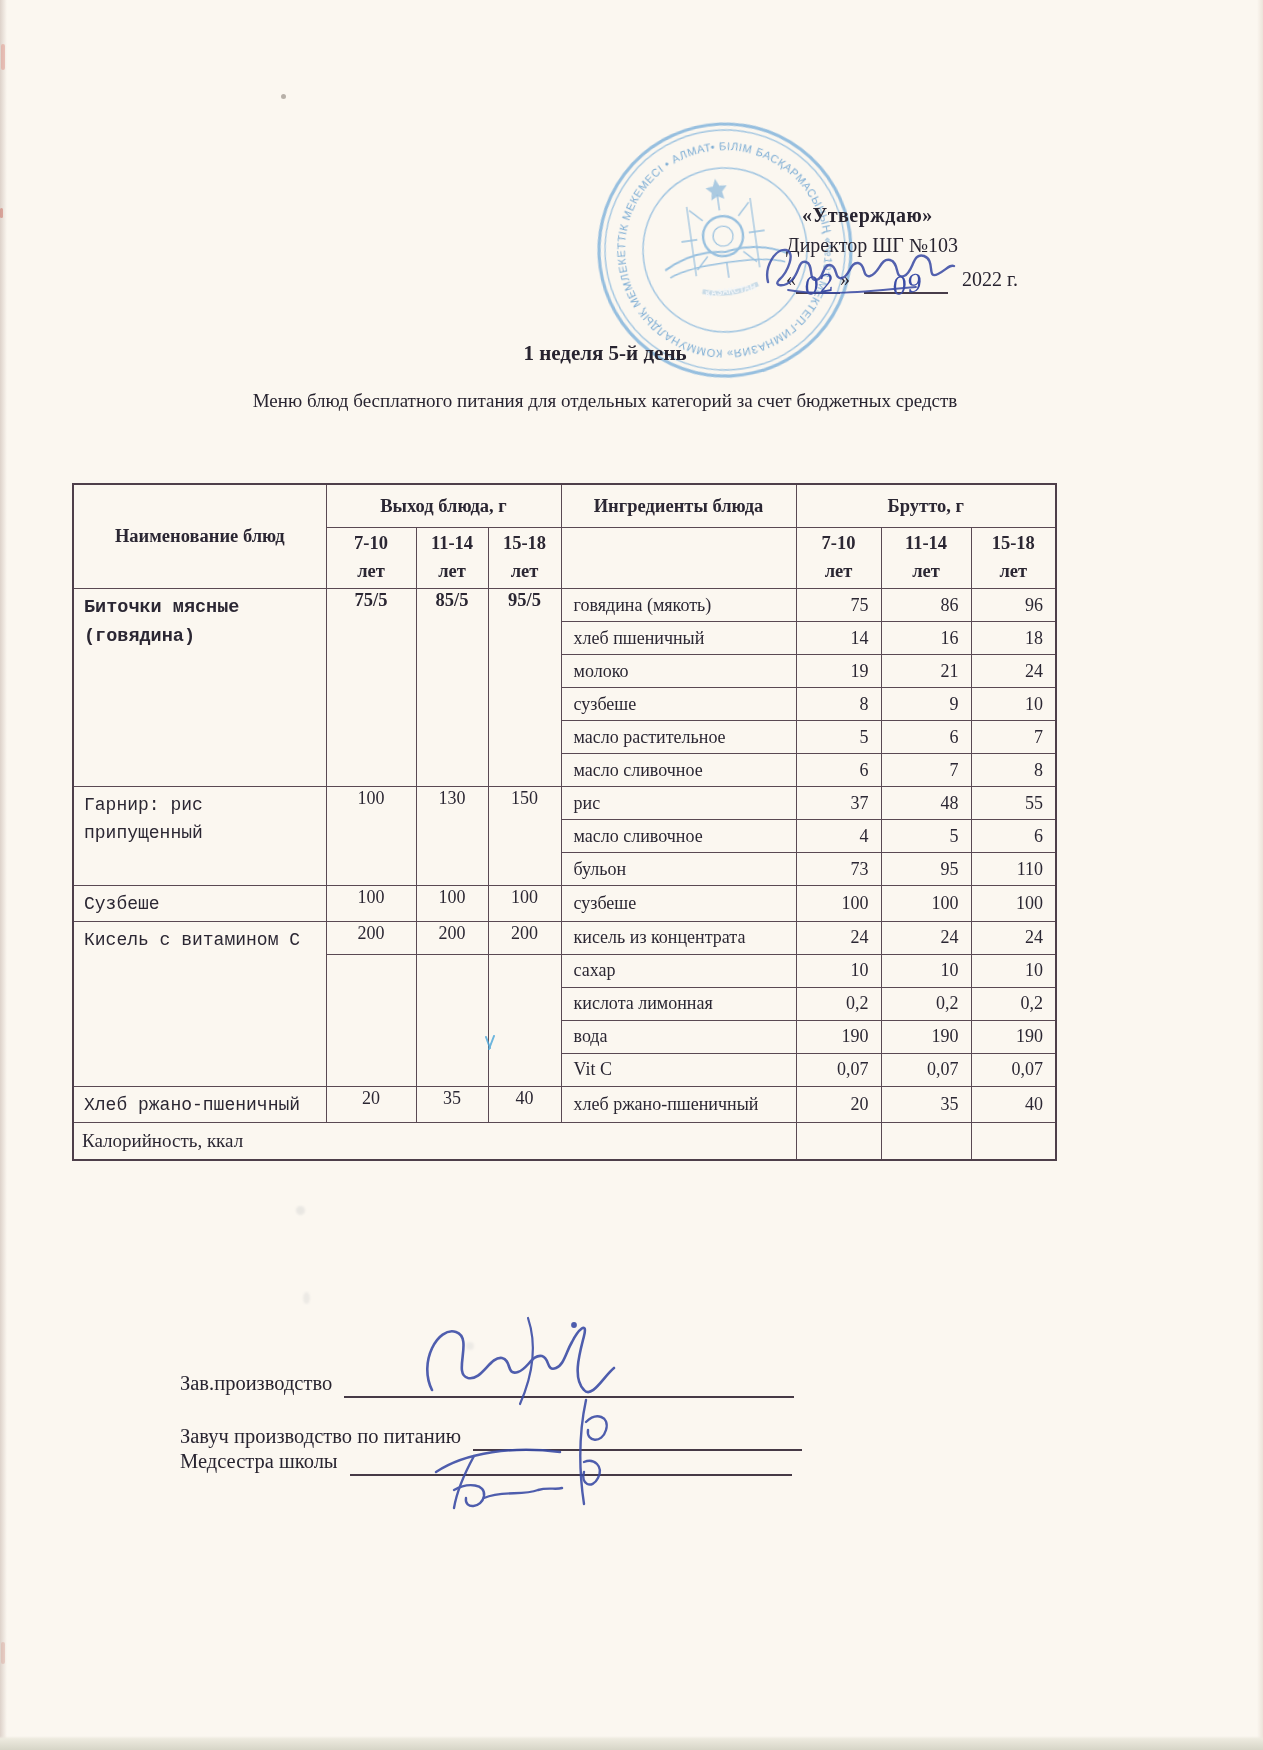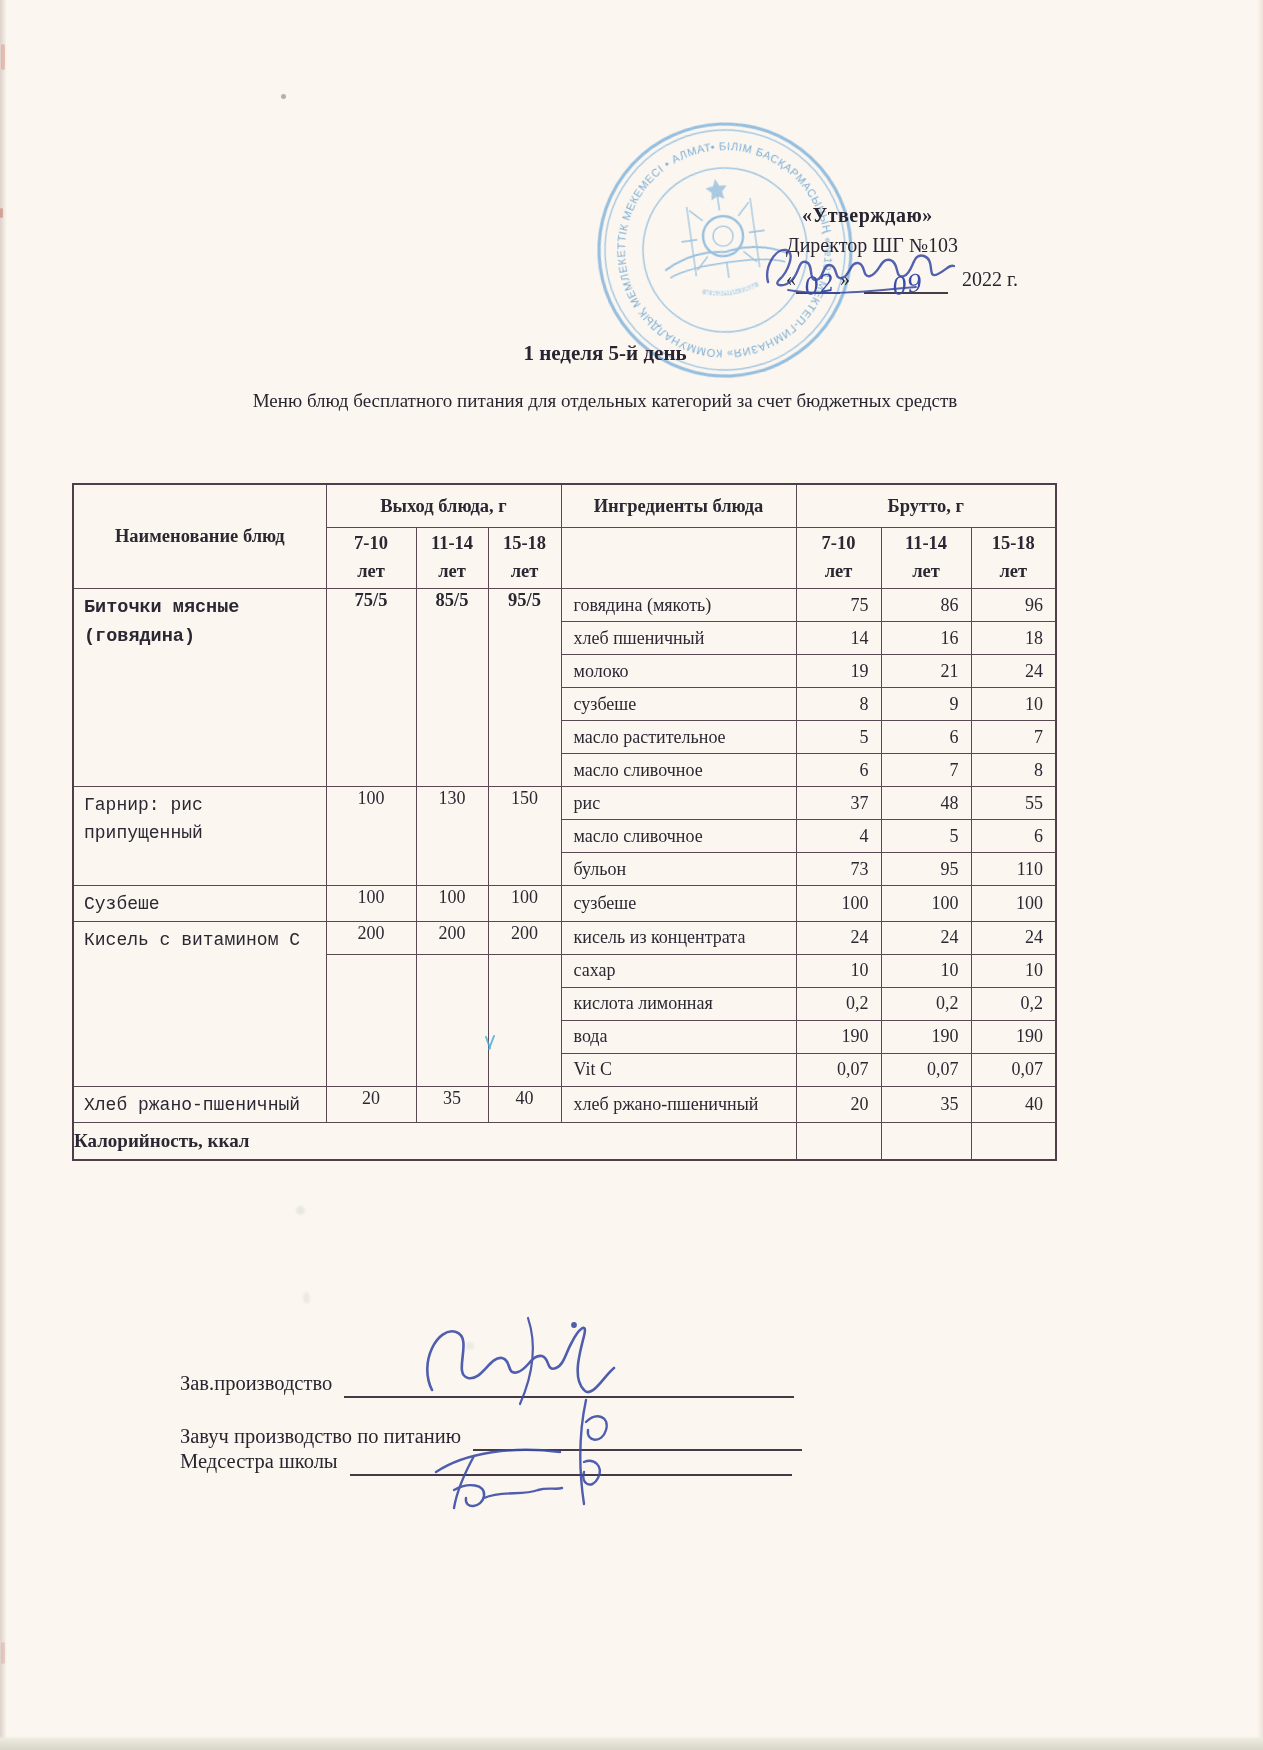--- a/index.html
+++ b/index.html
@@ -55,21 +55,21 @@
   .menu th,.menu td{border:1.6px solid #5a4953;padding:1px 8px;}
   .menu thead th{font-weight:bold;font-size:18.5px;text-align:center;}
   .menu .hr1 th{height:40px;}
   .menu .hr2 th{height:58px;vertical-align:middle;}
   .menu th.age{white-space:pre-line;line-height:1.5;}
   .menu td.dish{text-align:left;vertical-align:top;padding:5px 8px 2px 10px;white-space:pre-line;line-height:1.55;font-family:Liberation Mono, monospace;}
   .menu td.out{text-align:center;vertical-align:top;}
   .menu td.ing{text-align:left;height:30px;padding-left:12px;}
   .menu td.val{text-align:right;height:30px;padding-right:12px;}
   .menu .b{font-weight:bold;font-size:18.5px;}
-  .menu td.foot{font-weight:bold;font-size:19px;height:34px;text-align:left;padding-left:0;}
+  .menu td.foot{font-weight:normal;font-size:19px;height:34px;text-align:left;padding-left:8px;}
 
   
   .sigrow{position:absolute;left:180px;display:flex;align-items:flex-end;font-size:20.5px;z-index:2;}
   .sigrow .lbl{white-space:nowrap;padding-right:12px;line-height:30px;}
   .sigrow .line{flex:1;border-bottom:2px solid #463a46;height:28px;}
   .sr1{top:1368px;width:614px;}
   .sr2{top:1421px;width:622px;}
   .sr3{top:1446px;width:612px;}
   .bsig{position:absolute;z-index:3;}
   .bsig1{left:408px;top:1312px;}

